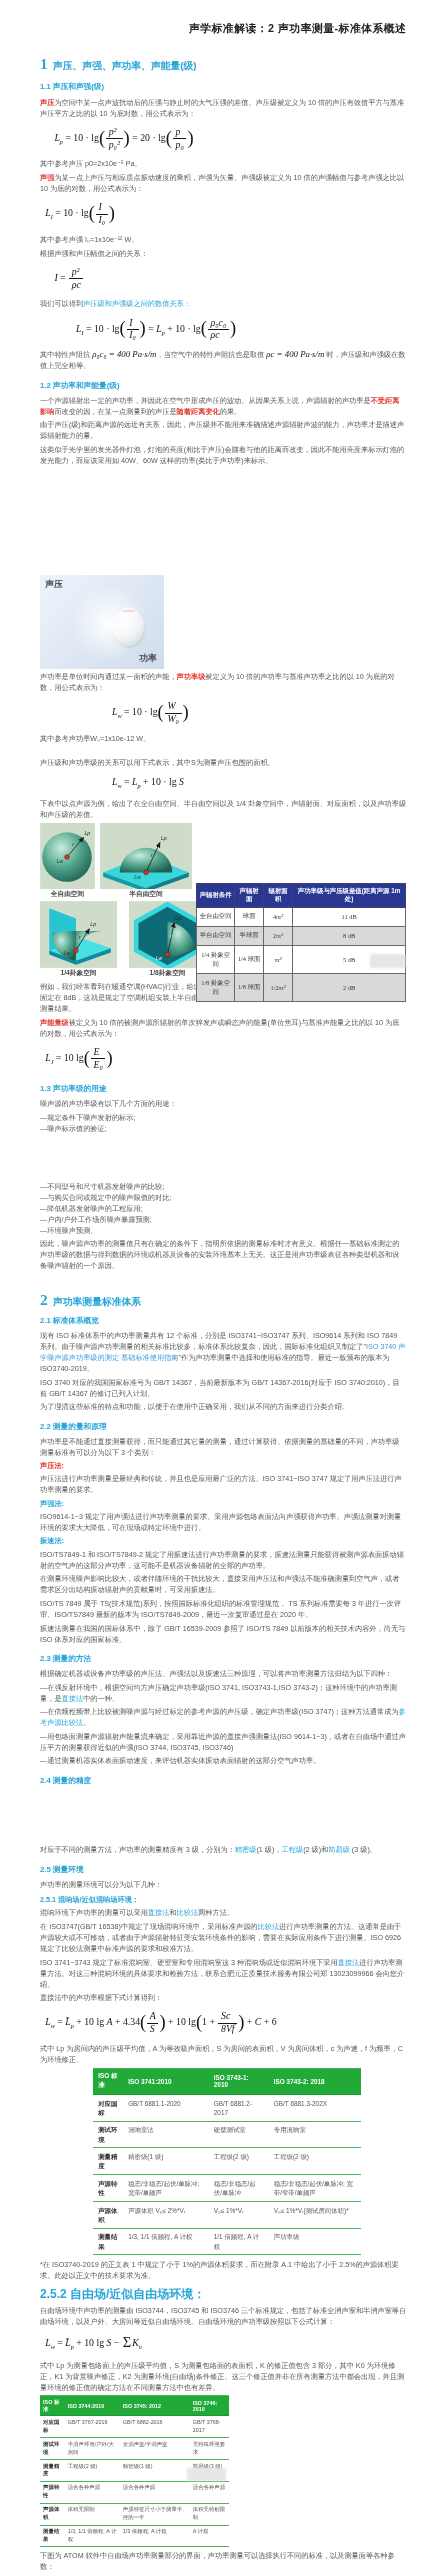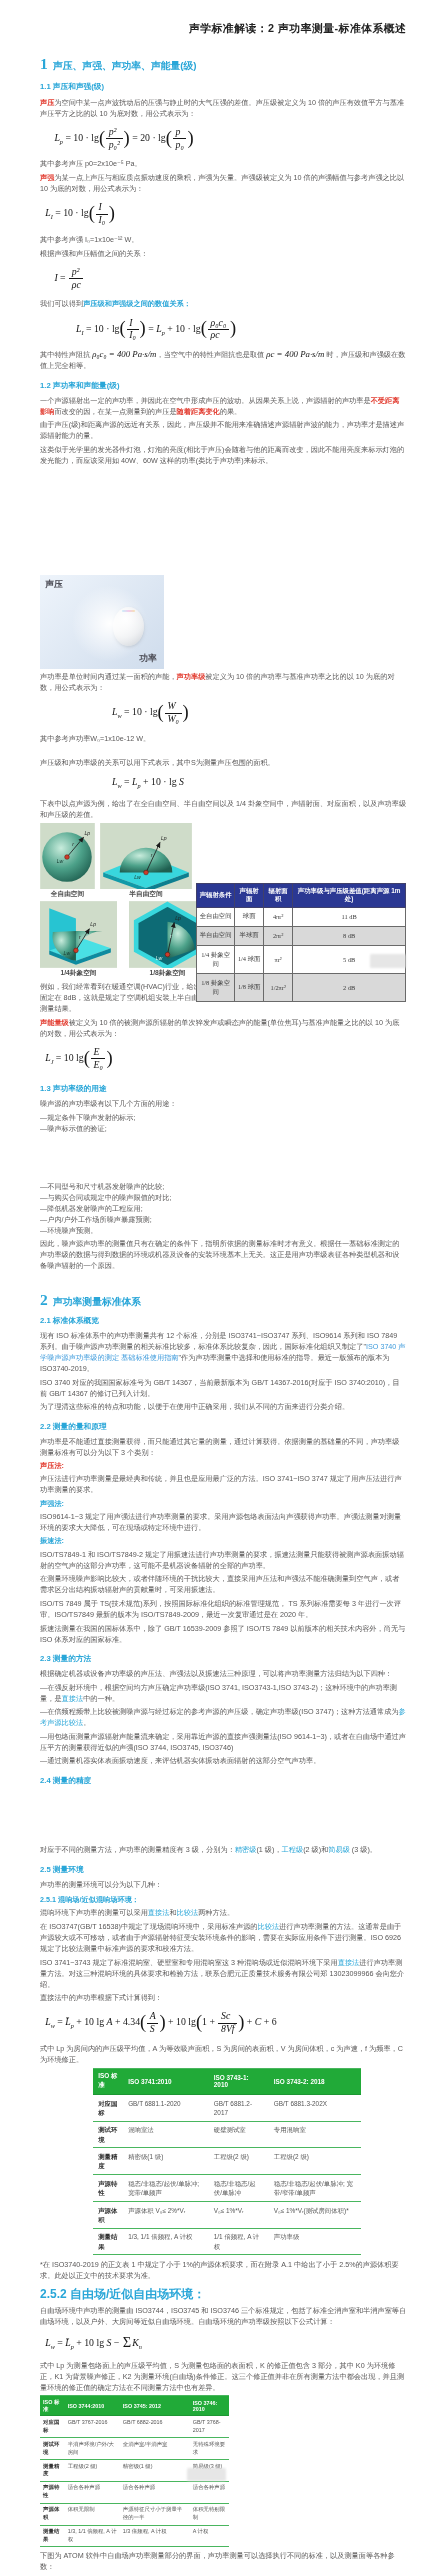--- a/index.html
+++ b/index.html
@@ -9,21 +9,21 @@
   h1.title{font-size:10.8px;font-weight:bold;color:#222;text-align:right;margin:0 0 0 0;letter-spacing:0.5px;}
   .sec-head{margin:19.6px 0 7.2px 0;color:#29a6d8;display:flex;align-items:baseline;}
   .sec-num{font-size:15.5px;font-weight:bold;margin-right:5.2px;font-family:"Liberation Serif",serif;}
   .sec-title{font-size:9.8px;font-weight:bold;}
   .sub{font-size:7.7px;font-weight:bold;color:#29a6d8;margin:9.3px 0 4.1px 0;}
   .lbl{font-size:7.2px;font-weight:bold;margin:3.1px 0 1px 0;}
   .lbl.red{color:#e23a2e;} .lbl.blue{color:#29a6d8;}
   p.body{font-size:7.2px;line-height:11px;margin:2.6px 0;}
   .c-red{color:#e23a2e;font-weight:bold;}
   .c-blue{color:#29a6d8;}
-  .c-bb{color:#29a6d8;font-weight:bold;}
+  .c-bb{color:#29a6d8;font-weight:normal;}
   .c-link{color:#3e9bdc;cursor:pointer;}
   .c-fm{font-family:"Liberation Serif",serif;font-style:italic;font-size:8.8px;color:#161616;}
   .dash-list div{font-size:7.2px;line-height:11px;}
   
   .formula{font-family:"Liberation Serif",serif;font-size:9.8px;color:#161616;margin:8.2px 0;line-height:1.1;}
   .formula .ft{white-space:pre;}
   .formula .fv{font-style:italic;white-space:pre;}
   .formula sub{font-style:italic;font-size:6.2px;}
   .ffrac{display:inline-block;vertical-align:middle;padding:0 1px;}
   .ffrac .fnum{display:block;padding:0 2.6px 0.5px 2.6px;border-bottom:0.8px solid #161616;}

